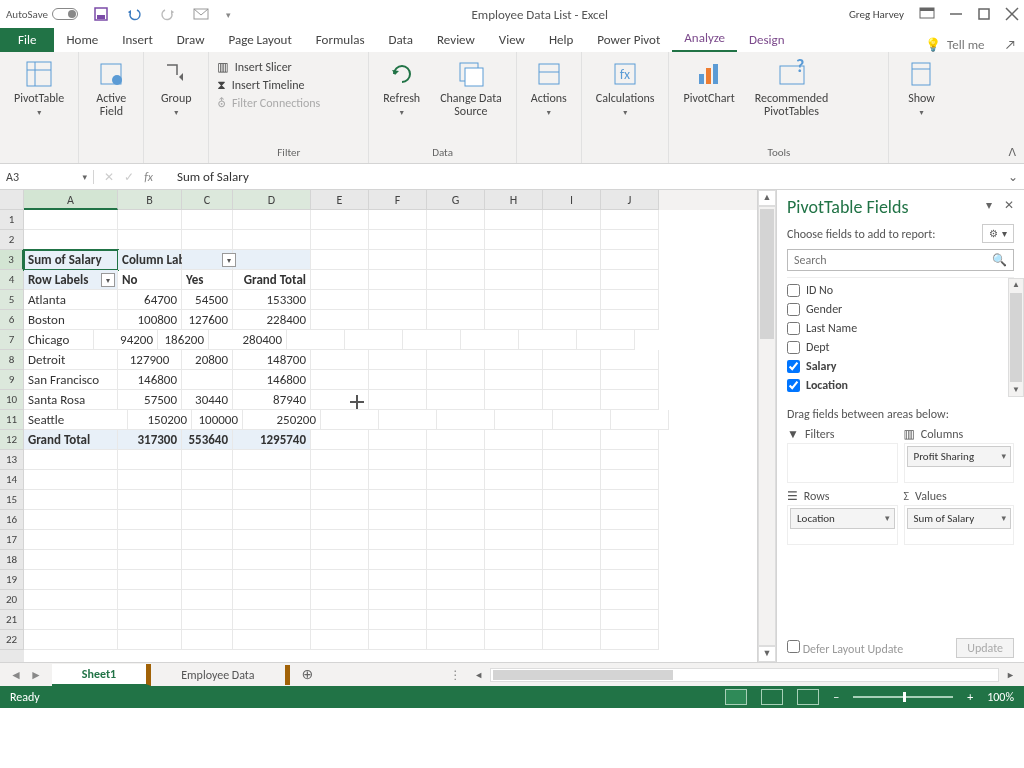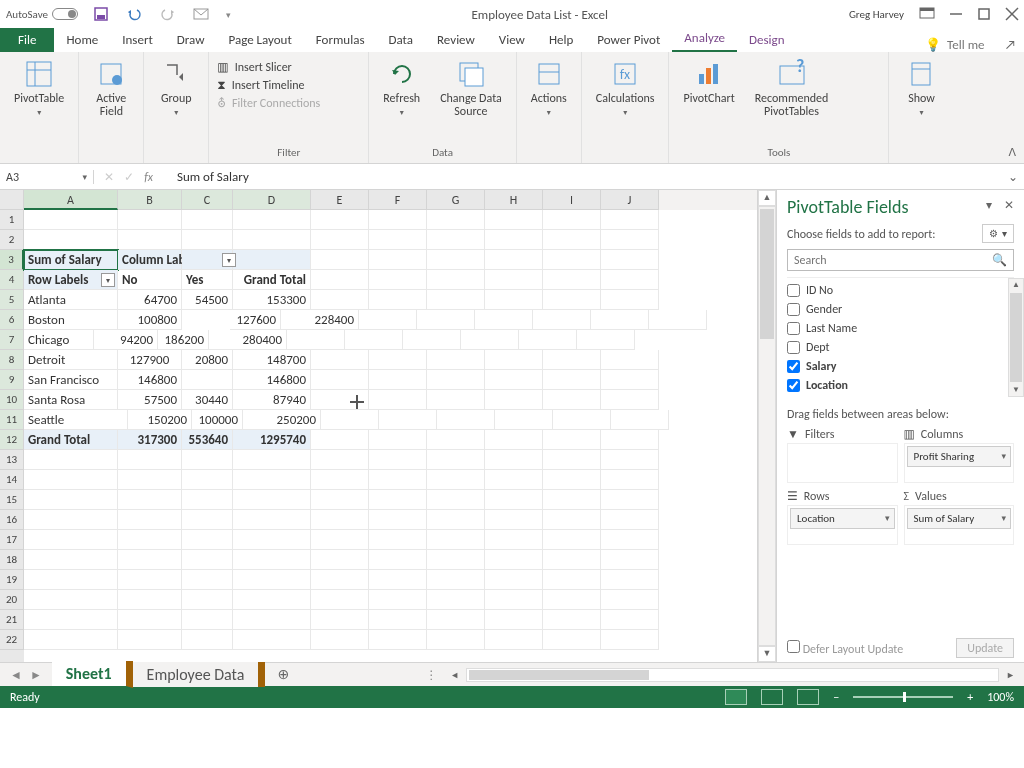--- a/index.html
+++ b/index.html
@@ -100,21 +100,21 @@
 .area-title { font-size: 12px; color: #555; display: flex; align-items: center; gap: 6px; padding-bottom: 2px; }
 .area-body { border: 1px solid #eee; min-height: 40px; padding: 2px; background: #fff; }
 .area-chip { border: 1px solid #ccc; background: #f4f4f4; font-size: 11px; padding: 3px 18px 3px 6px; position: relative; color: #333; }
 .area-chip::after { content: "▾"; position: absolute; right: 4px; top: 3px; font-size: 9px; color: #666; }
 .fp-footer { display: flex; align-items: center; justify-content: space-between; font-size: 12px; color: #999; margin-top: auto; padding-top: 4px; }
 .fp-footer button { font-size: 12px; padding: 2px 10px; border: 1px solid #ccc; background: #f4f4f4; color: #aaa; }
 
 
 .sheet-tabs { height: 24px; background: #f3f2f1; border-top: 1px solid #d4d4d4; display: flex; align-items: center; }
 .sheet-nav { display: flex; gap: 8px; padding: 0 10px; color: #888; }
-.sheet-tab { padding: 3px 14px; font-size: 16px; border-right: 7px solid #a16207; background: #f3f2f1; color: #555; }
+.sheet-tab { padding: 3px 30px; font-size: 12px; border-right: 5px solid #a16207; background: #f3f2f1; color: #555; }
 .sheet-tab.active { background: #fff; font-weight: 600; color: #217346; border-bottom: 2px solid #217346; }
 .sheet-add { padding: 0 12px; font-size: 14px; color: #666; }
 .sheet-hscroll { flex: 1; display: flex; align-items: center; gap: 4px; padding: 0 6px; }
 .sheet-hscroll .track { flex: 1; height: 14px; border: 1px solid #ddd; background: #fff; position: relative; }
 .sheet-hscroll .thumb { position: absolute; left: 2px; top: 1px; bottom: 1px; width: 180px; background: #d4d4d4; }
 .sheet-hscroll .ar { font-size: 9px; color: #666; padding: 0 3px; }
 
 
 .status-bar { height: 22px; background: #217346; color: #fff; display: flex; align-items: center; padding: 0 10px; font-size: 12px; gap: 14px; }
 .status-bar .spacer { flex: 1; }
@@ -489,21 +489,21 @@
             <div class="cell cE" style="width: 58px;"></div>
             <div class="cell cF" style="width: 58px;"></div>
             <div class="cell cG" style="width: 58px;"></div>
             <div class="cell cH" style="width: 58px;"></div>
             <div class="cell cI" style="width: 58px;"></div>
             <div class="cell cJ" style="width: 58px;"></div>
           </div>
           <div class="cell-row">
             <div class="cell cA" style="width: 94px;">Boston</div>
             <div class="cell cB ralign" style="width: 64px;">100800</div>
-            <div class="cell cC ralign" style="width: 51px; margin-left: 48px;">127600</div>
+            <div class="cell cC ralign" style="width: 51px;">127600</div>
             <div class="cell cD ralign" style="width: 78px;">228400</div>
             <div class="cell cE" style="width: 58px;"></div>
             <div class="cell cF" style="width: 58px;"></div>
             <div class="cell cG" style="width: 58px;"></div>
             <div class="cell cH" style="width: 58px;"></div>
             <div class="cell cI" style="width: 58px;"></div>
             <div class="cell cJ" style="width: 58px;"></div>
           </div>
           <div class="cell-row">
             <div class="cell cA" style="width: 70px;">Chicago</div>

